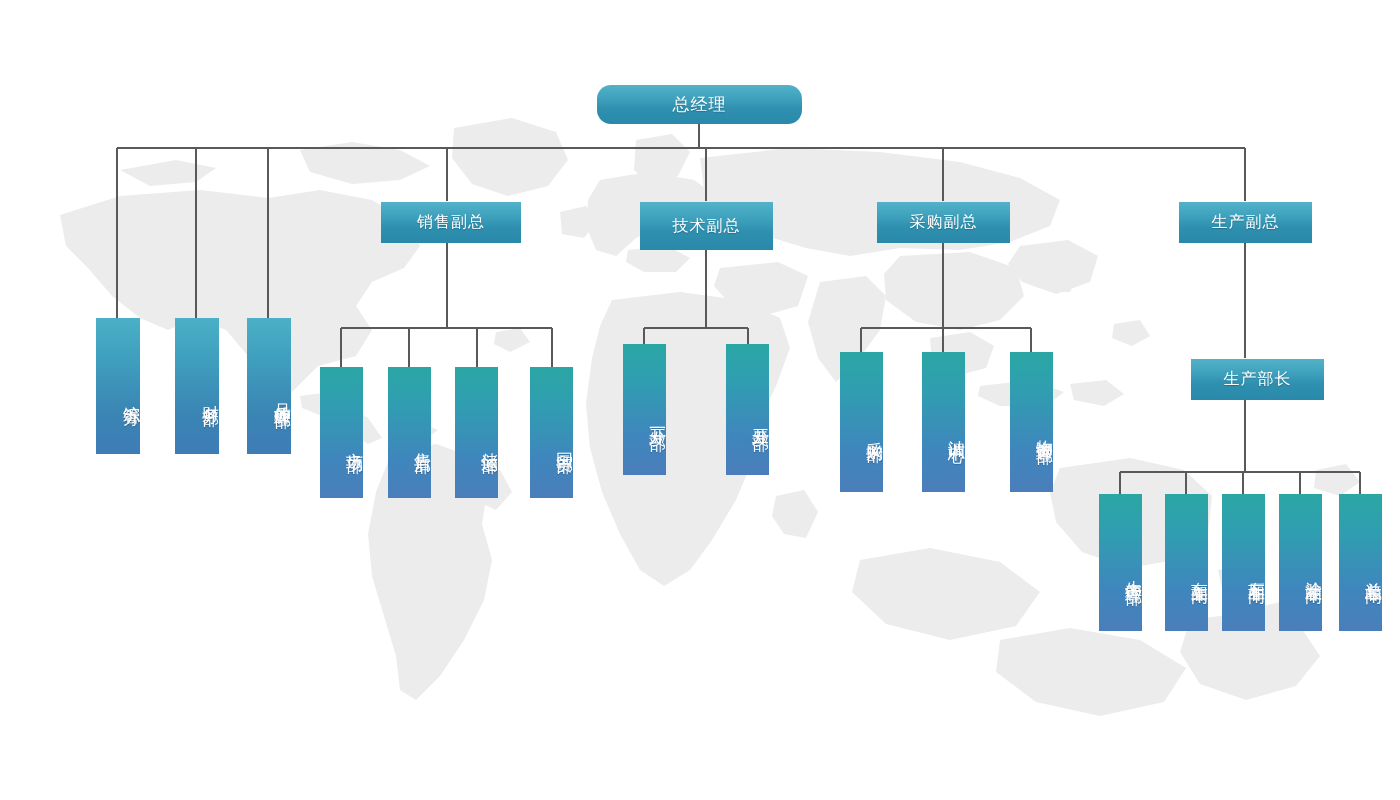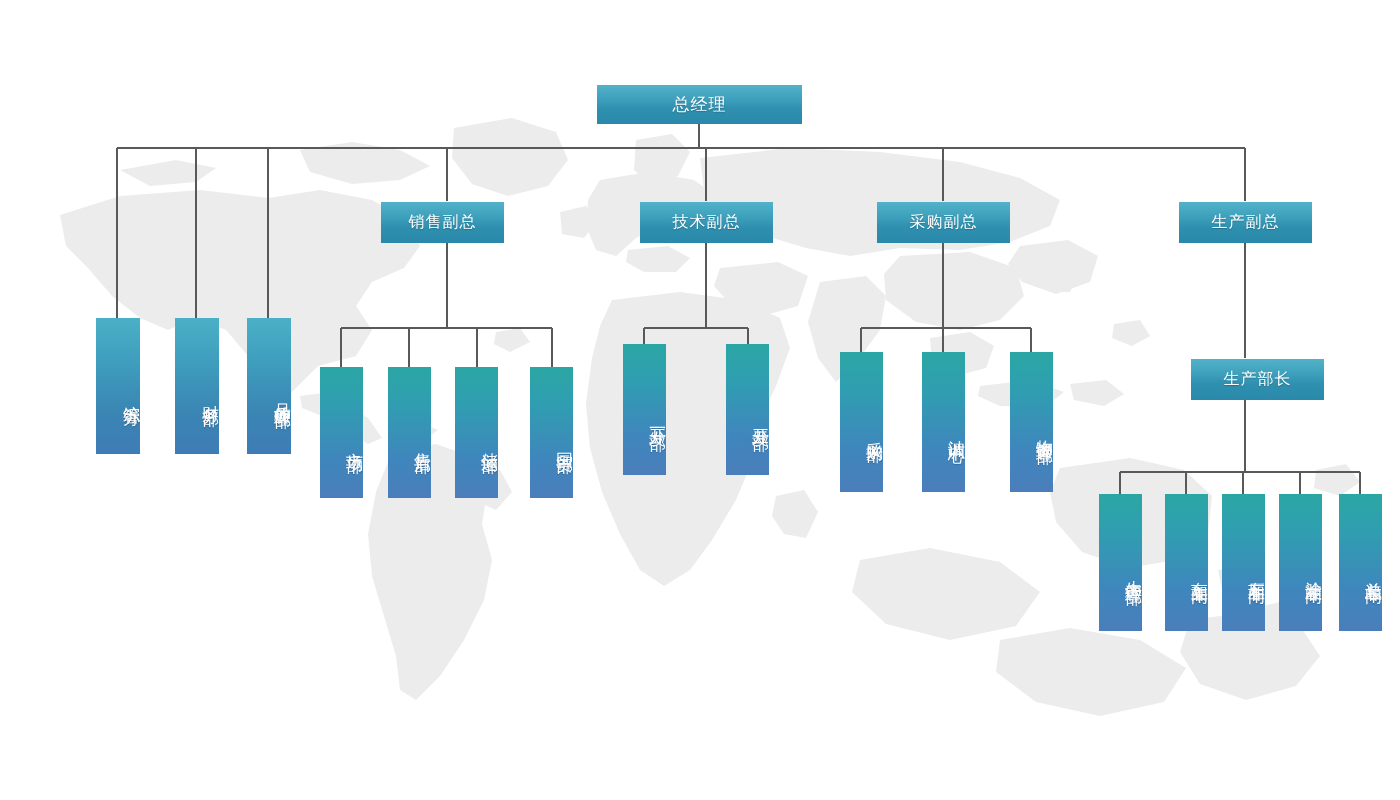--- a/index.html
+++ b/index.html
@@ -180,38 +180,38 @@
         <line x1="1120" y1="472" x2="1360" y2="472"></line>
         <line x1="1120" y1="472" x2="1120" y2="494"></line>
         <line x1="1186" y1="472" x2="1186" y2="494"></line>
         <line x1="1243" y1="472" x2="1243" y2="494"></line>
         <line x1="1300" y1="472" x2="1300" y2="494"></line>
         <line x1="1360" y1="472" x2="1360" y2="494"></line>
       </g>
     </svg>
   </div>
 
-  <div class="node horiz" style="left:597px; top:85px; width:205px; height:39px;">
+  <div class="node horiz" style="left:597px; top:85px; width:205px; height:39px;border-radius:14px;">
     <span>总经理</span>
   </div>
 
   <div class="node vert staff" style="left:96px; top:318px; width:44px; height:136px;">
     <span>综管办</span>
   </div>
   <div class="node vert staff" style="left:175px; top:318px; width:44px; height:136px;">
     <span>财务部</span>
   </div>
   <div class="node vert staff" style="left:247px; top:318px; width:44px; height:136px;">
     <span>品质管理部</span>
   </div>
 
-  <div class="node horiz small" style="left:381px; top:202px; width:123px; height:41px;">
+  <div class="node horiz small" style="left:381px; top:202px; width:140px; height:41px;">
     <span>销售副总</span>
   </div>
-  <div class="node horiz small" style="left:640px; top:202px; width:133px; height:41px;">
+  <div class="node horiz small" style="left:640px; top:202px; width:133px; height:48px;">
     <span>技术副总</span>
   </div>
   <div class="node horiz small" style="left:877px; top:202px; width:133px; height:41px;">
     <span>采购副总</span>
   </div>
   <div class="node horiz small" style="left:1179px; top:202px; width:133px; height:41px;align-items:center;">
     <span>生产副总</span>
   </div>
 
   <div class="node vert branch" style="left:320px; top:367px; width:43px; height:131px;">

